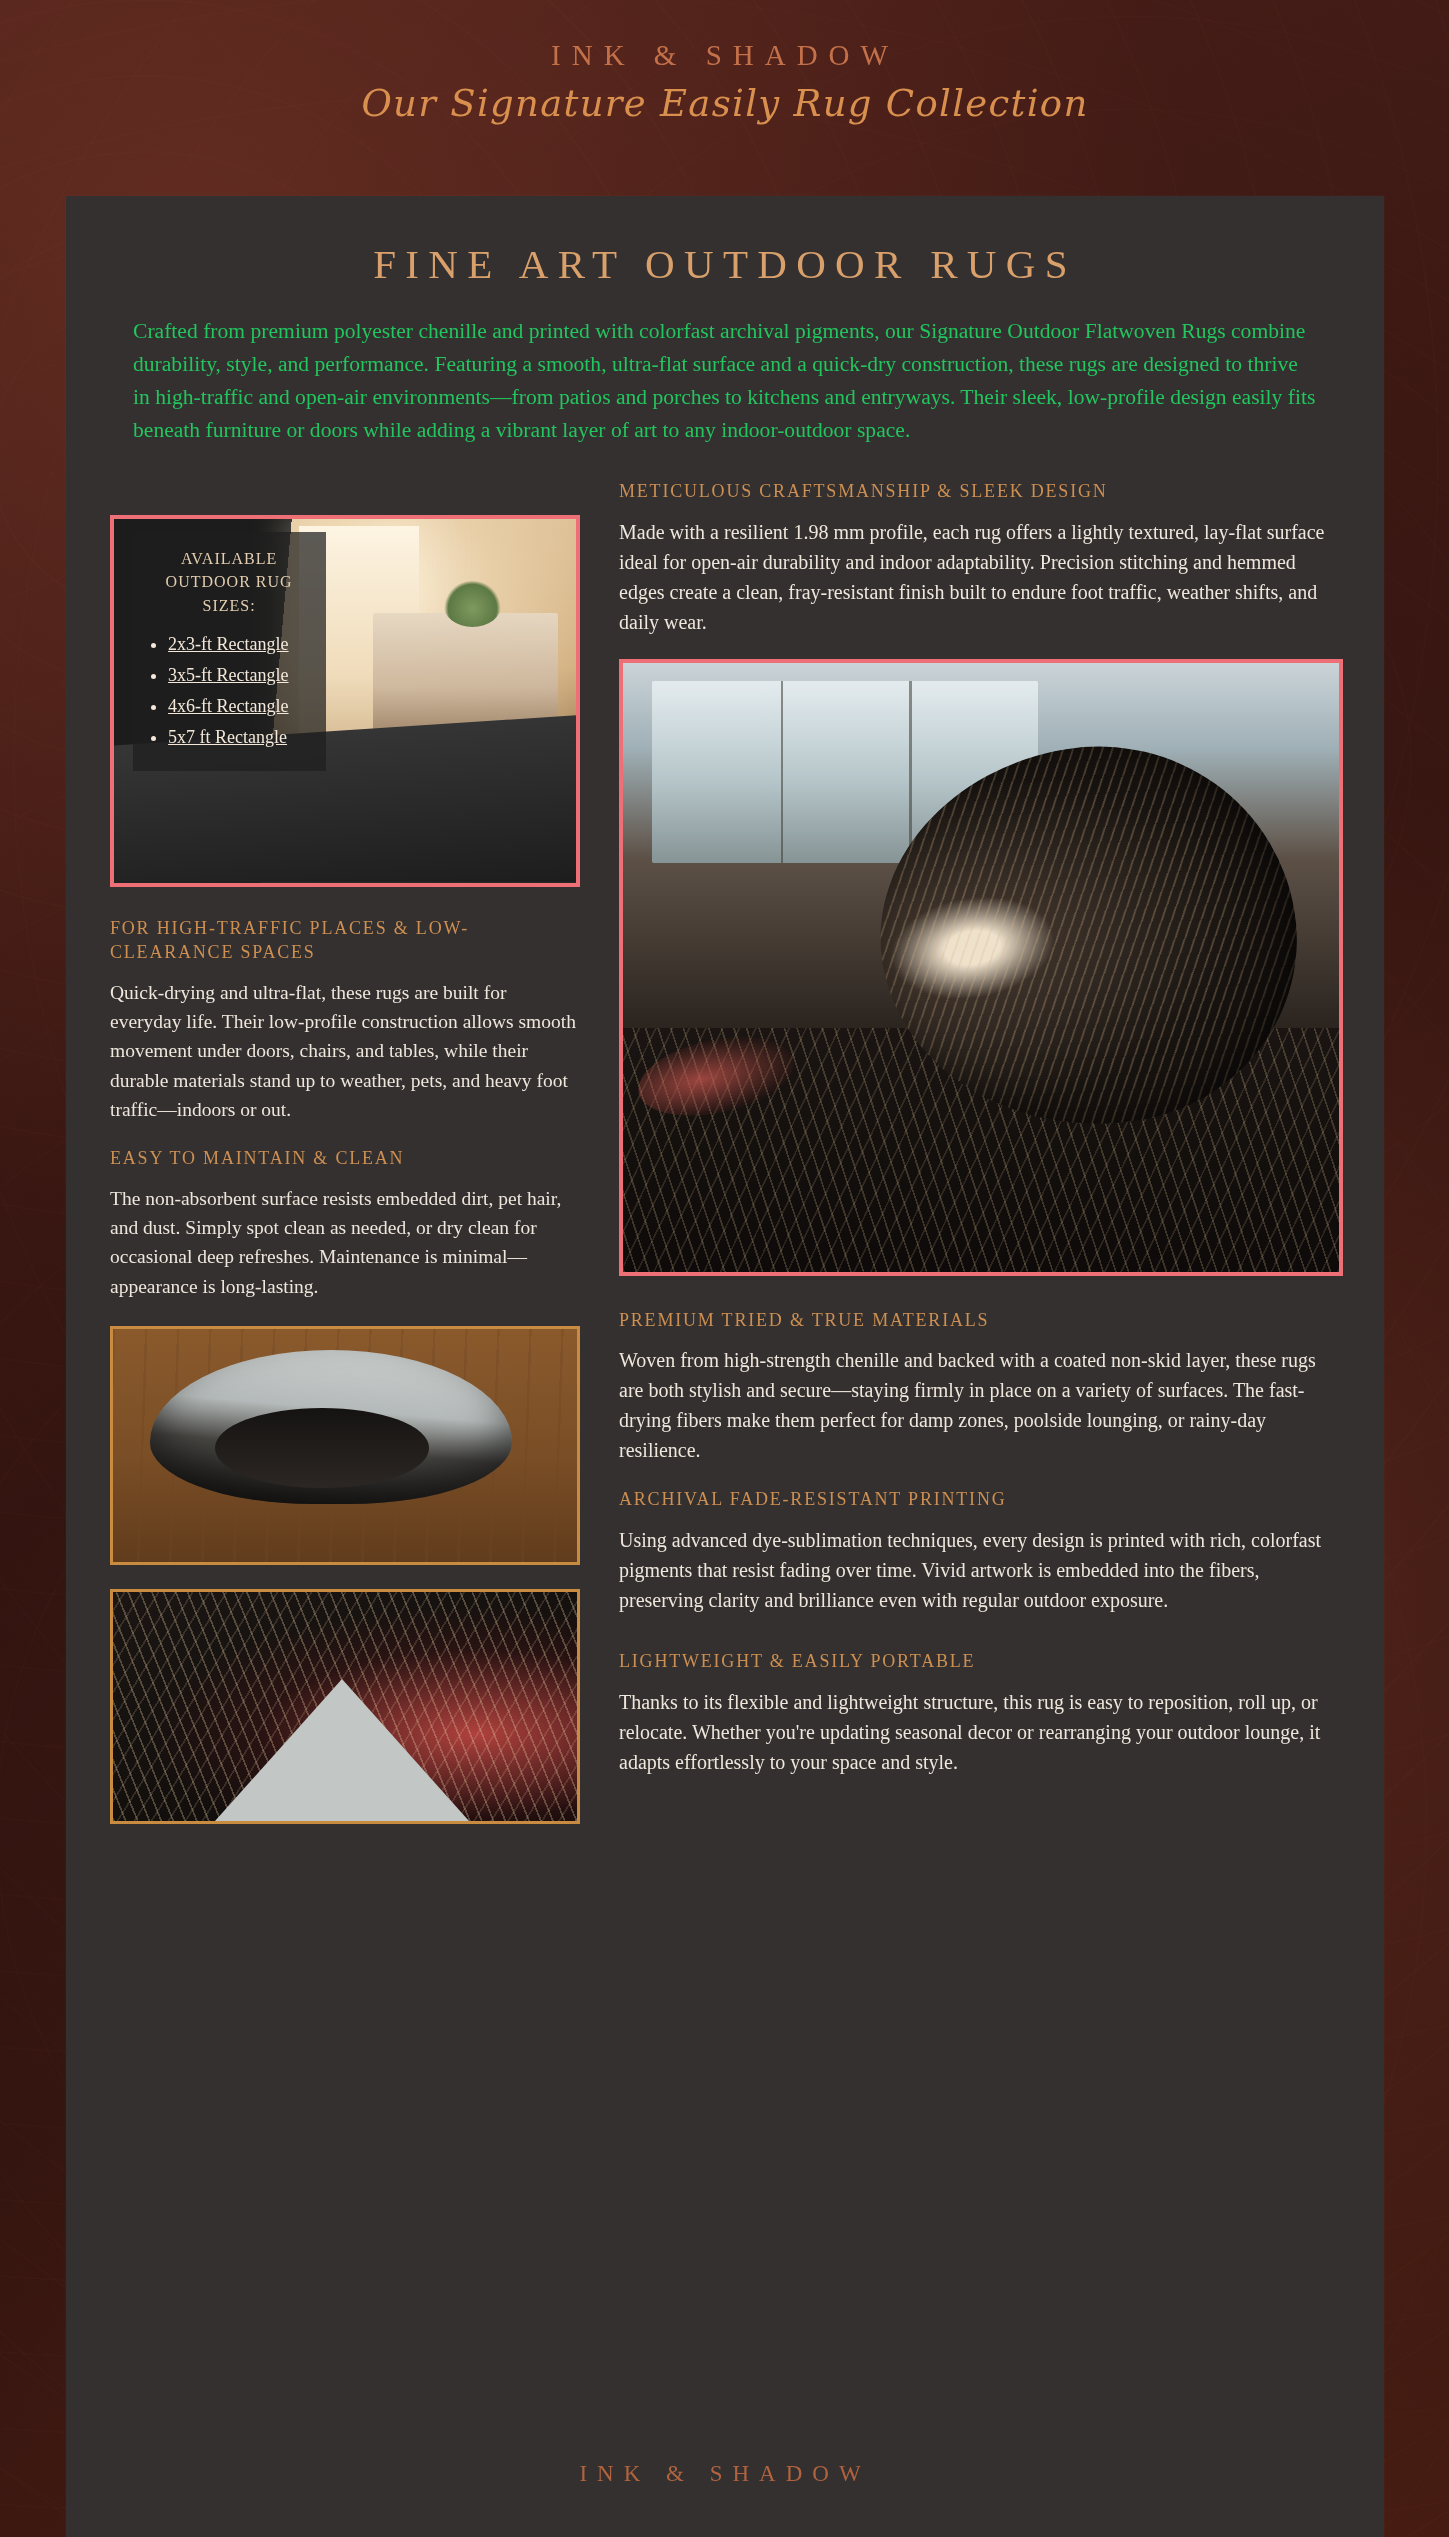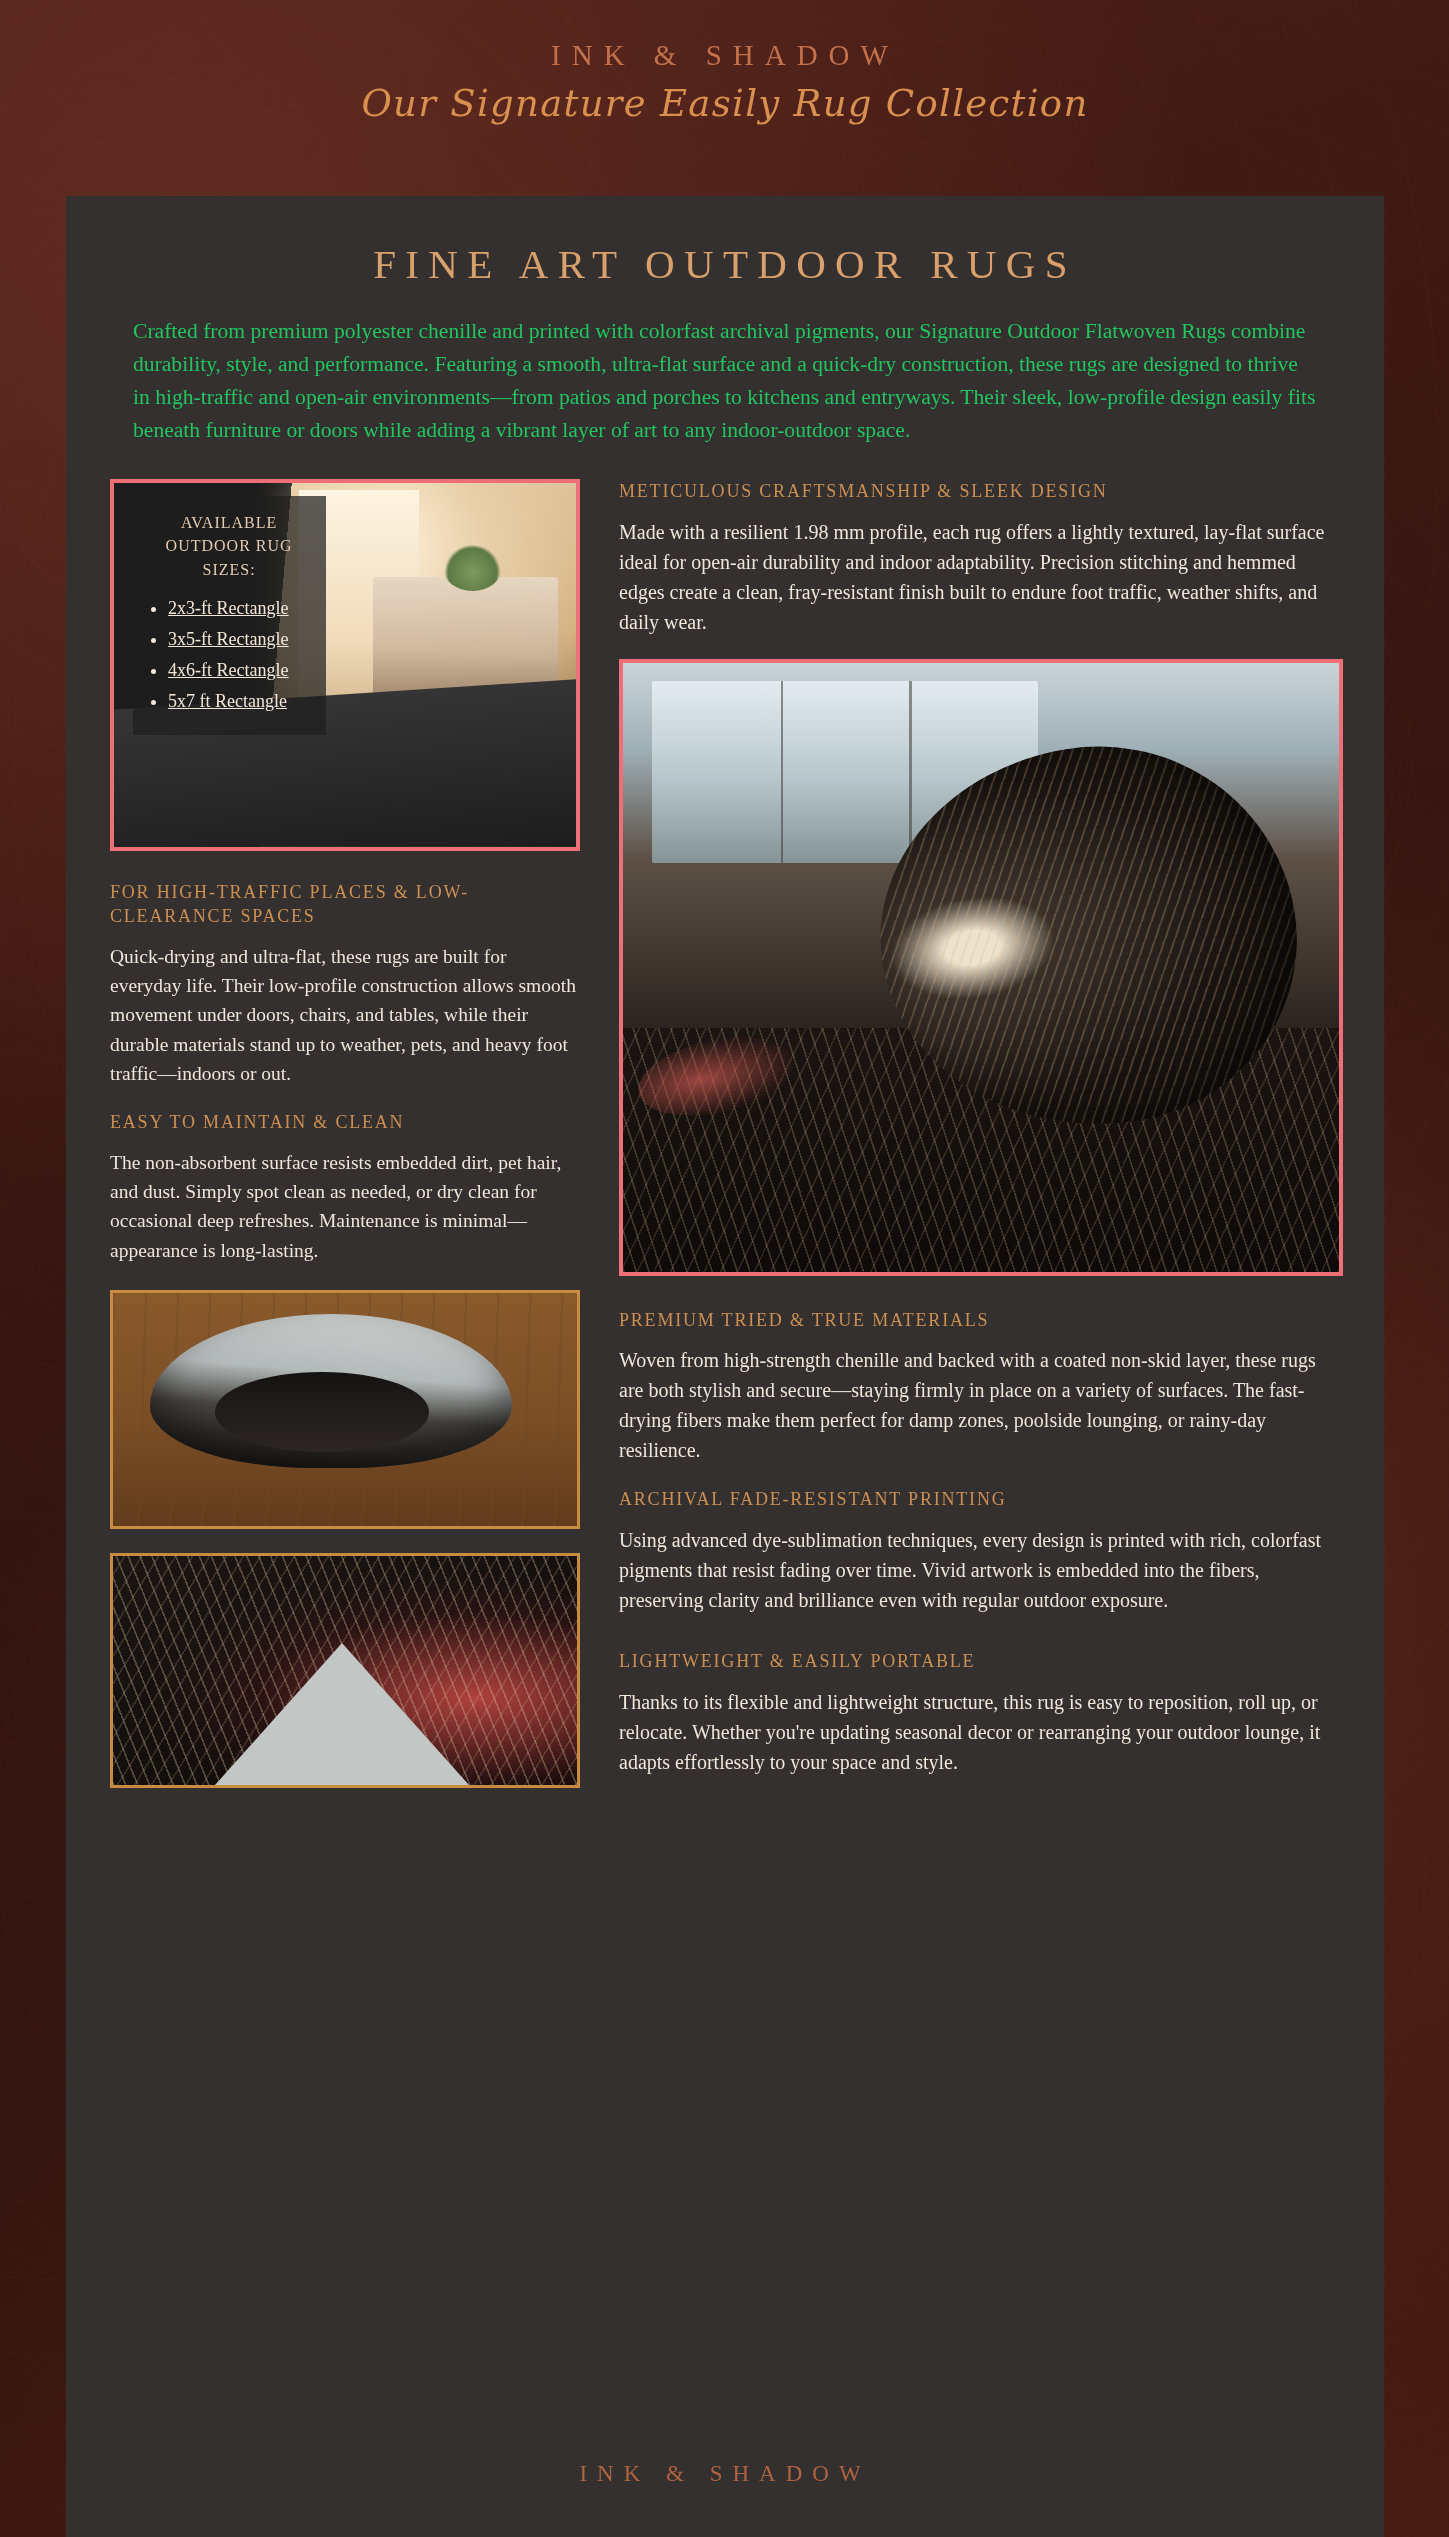--- a/index.html
+++ b/index.html
@@ -105,21 +105,21 @@
     font-family: "Liberation Serif", serif;
   }
 
   
   .columns {
     position: relative;
     margin-top: 32px;
     display: flex;
     gap: 39px;
   }
-  .col-left { width: 470px; }
+  .col-left { width: 470px; margin-top: 36px; }
   .col-right { width: 724px; }
 
   
   .section-head {
     color: #cd8f52;
     font-size: 18px;
     letter-spacing: 1.8px;
     text-transform: uppercase;
     font-family: "Liberation Serif", serif;
     font-weight: 400;

